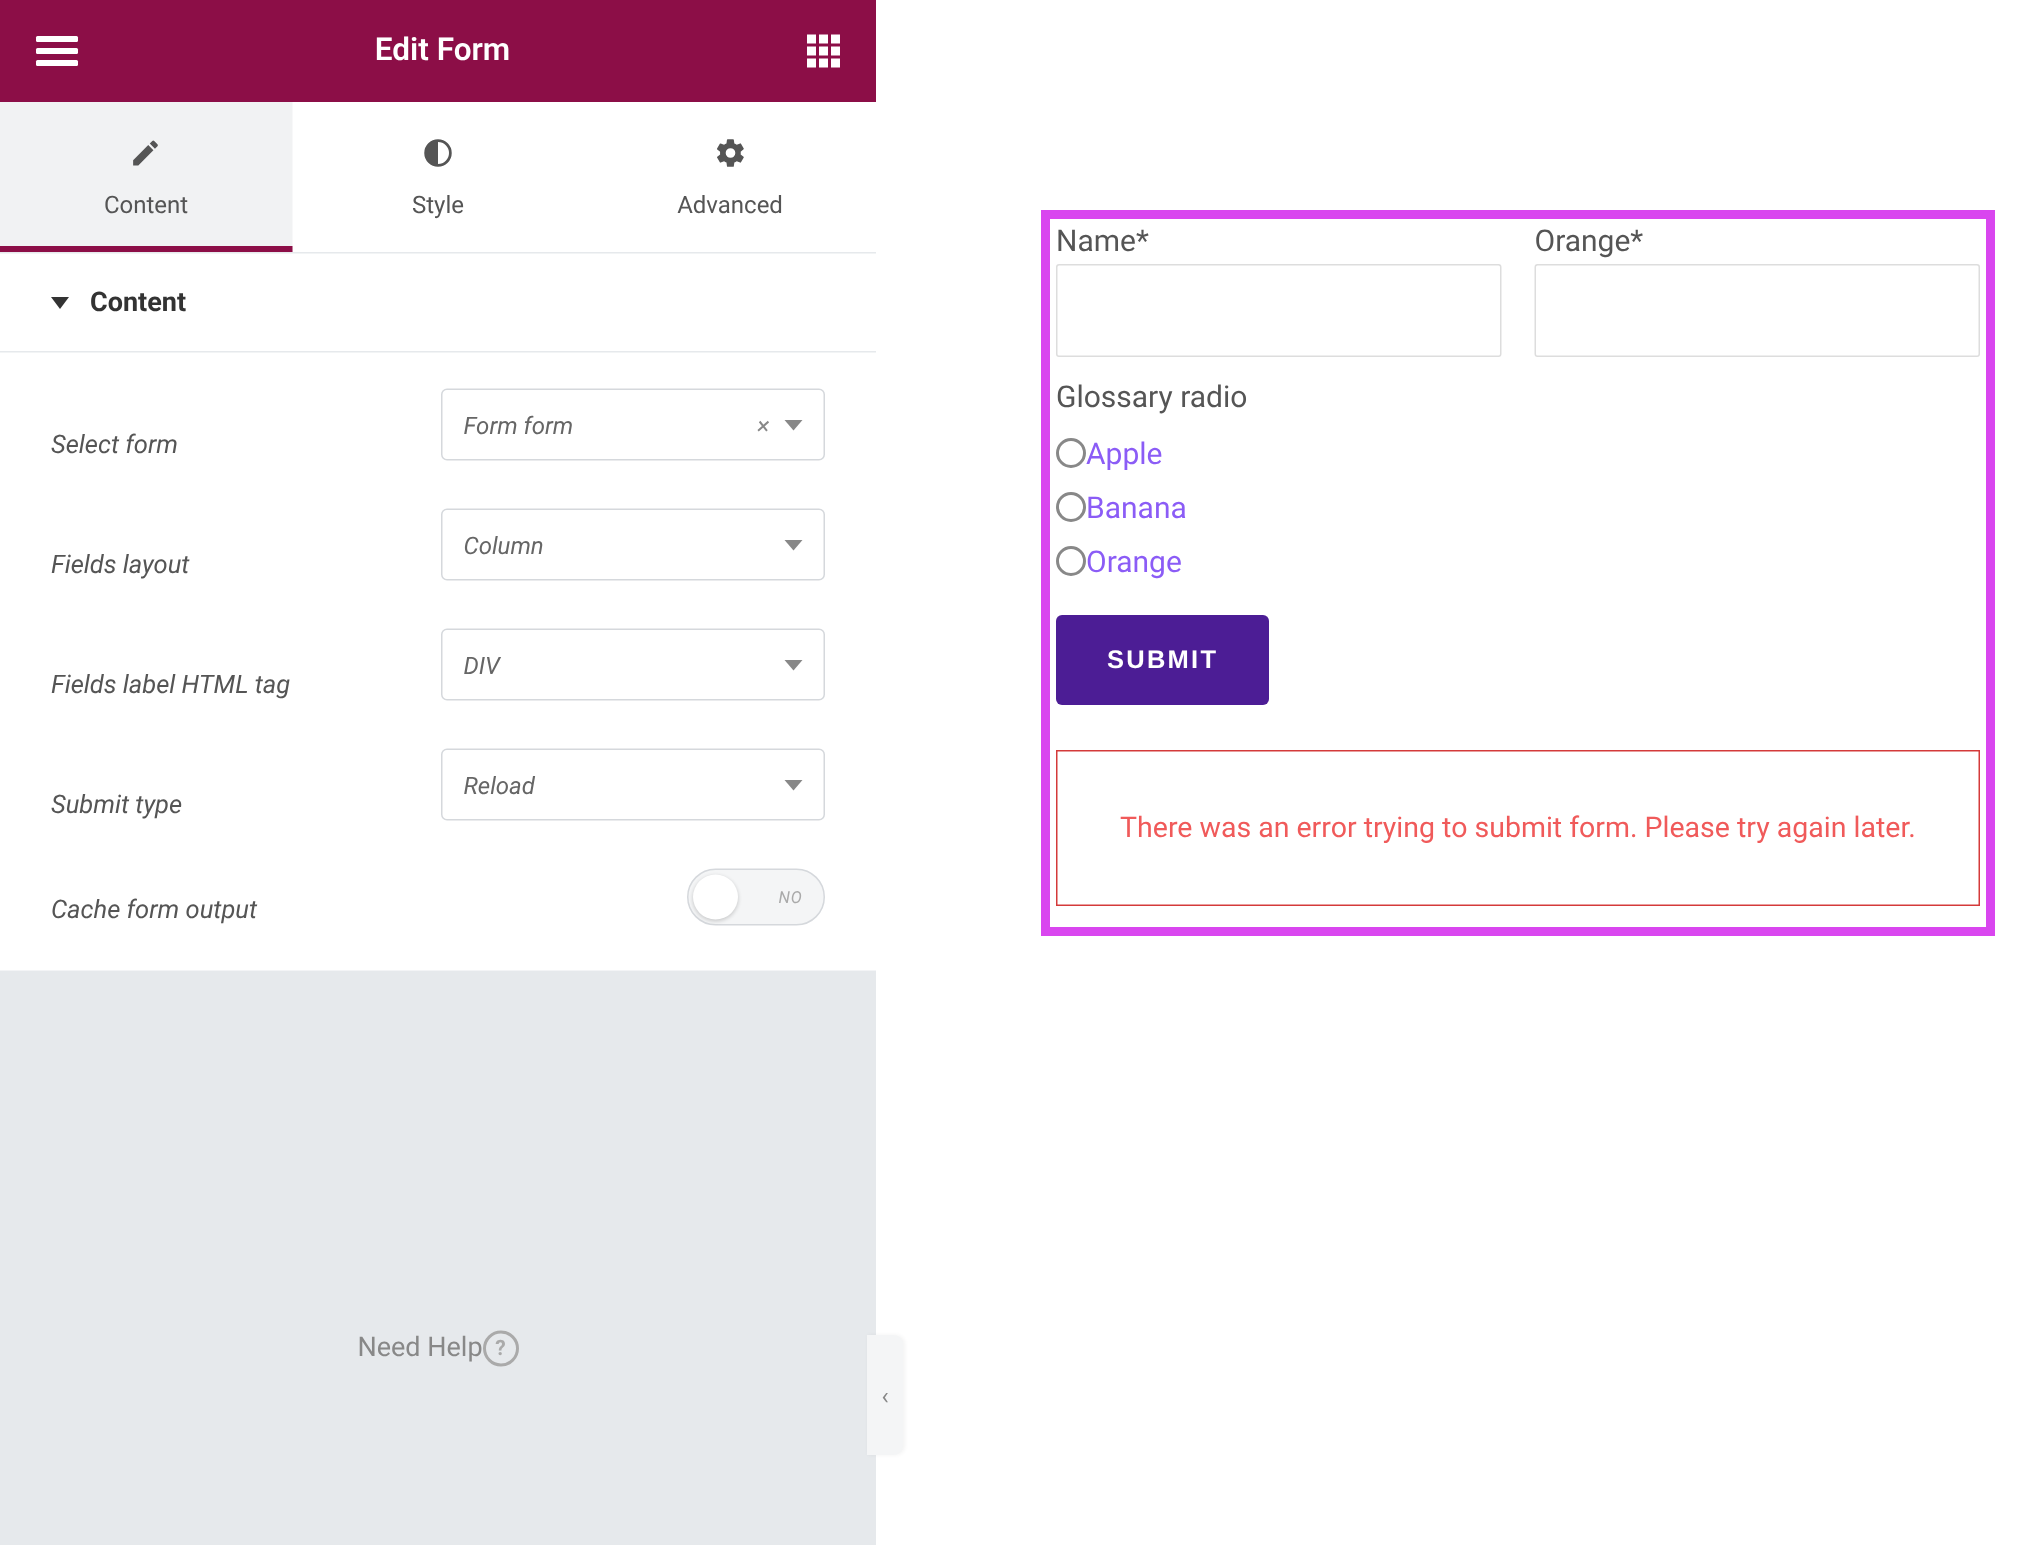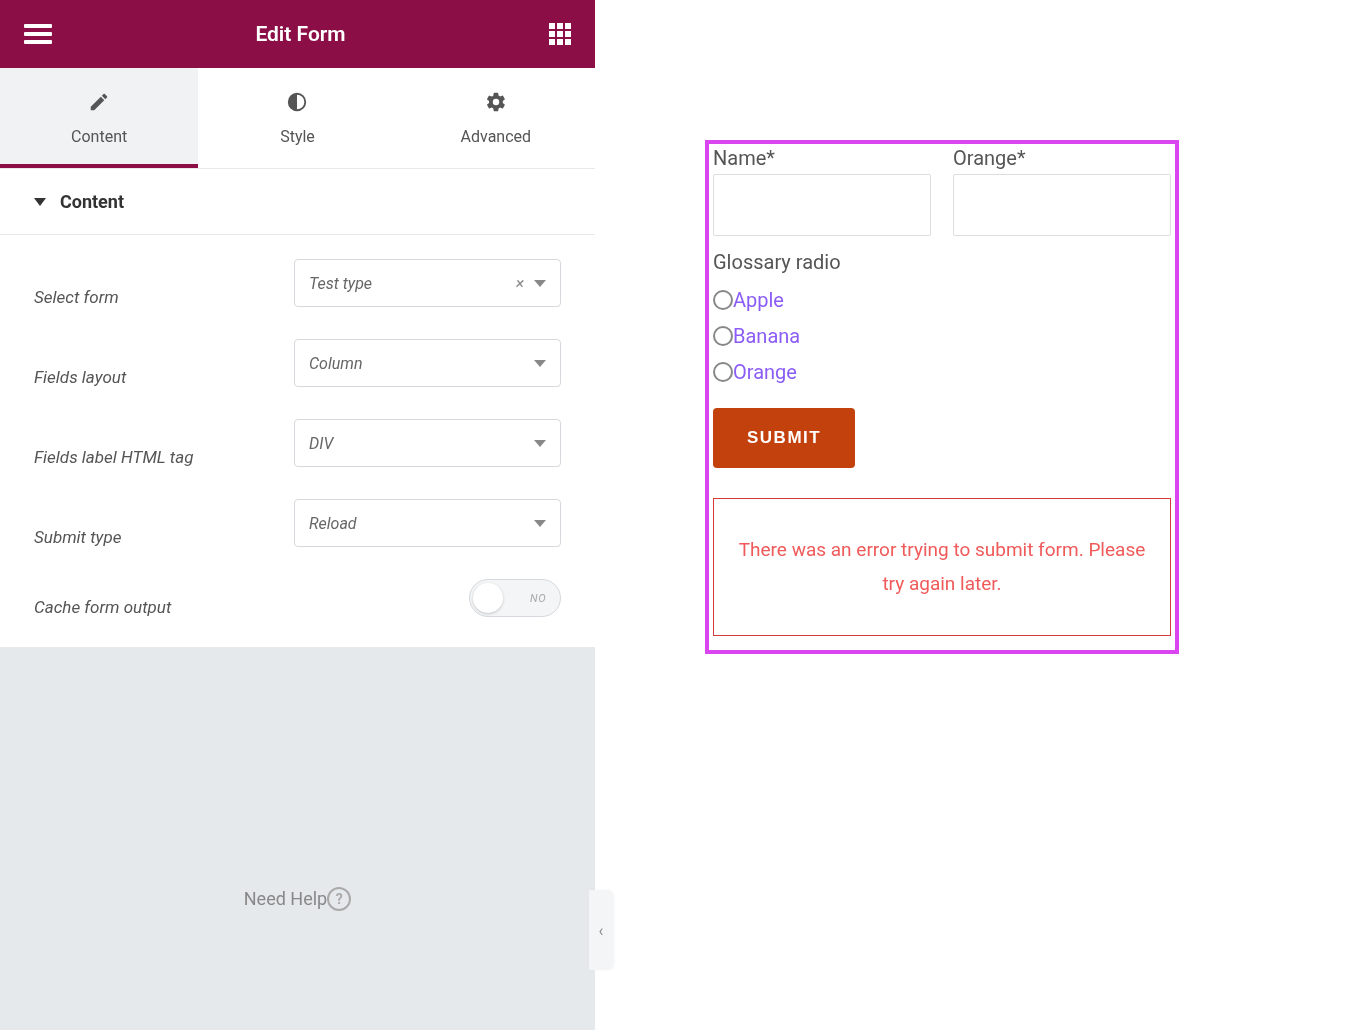--- a/index.html
+++ b/index.html
@@ -221,22 +221,22 @@
   justify-content: center;
   color: #888;
   cursor: pointer;
   box-shadow: 1px 0 3px rgba(0,0,0,0.05);
 }
 .preview {
   flex: 1;
   padding: 140px 30px 30px 110px;
 }
 .form-box {
-  width: 474px;
-  border: 4px solid #d946ef;
+  width: 636px;
+  border: 6px solid #d946ef;
   padding: 2px 2px 14px 2px;
 }
 .form-fields {
   display: flex;
   gap: 22px;
   padding: 0 2px;
 }
 .form-col { flex: 1; }
 .form-label {
   font-size: 20px;
@@ -268,21 +268,21 @@
 }
 .radio-circle {
   width: 20px;
   height: 20px;
   border: 2px solid #888;
   border-radius: 50%;
   flex-shrink: 0;
 }
 .submit-btn {
   margin: 18px 2px 0;
-  background: #c2410c;
+  background: #4c1d95;
   color: #fff;
   border: none;
   border-radius: 4px;
   padding: 20px 34px;
   font-size: 17px;
   font-weight: 700;
   letter-spacing: 1.5px;
   cursor: pointer;
 }
 .msg {
@@ -358,21 +358,21 @@
       <div class="section-header">
         <span class="caret-down"></span>
         <span>Content</span>
       </div>
 
       <div class="controls">
         <div class="control-row">
           <div class="control-label">Select form</div>
           <div class="control-field">
             <div class="select-box">
-              <span>Test type</span>
+              <span>Form form</span>
               <span class="clear">×</span>
               <span class="select-caret"></span>
             </div>
           </div>
         </div>
 
         <div class="control-row">
           <div class="control-label">Fields layout</div>
           <div class="control-field">
             <div class="select-box">

